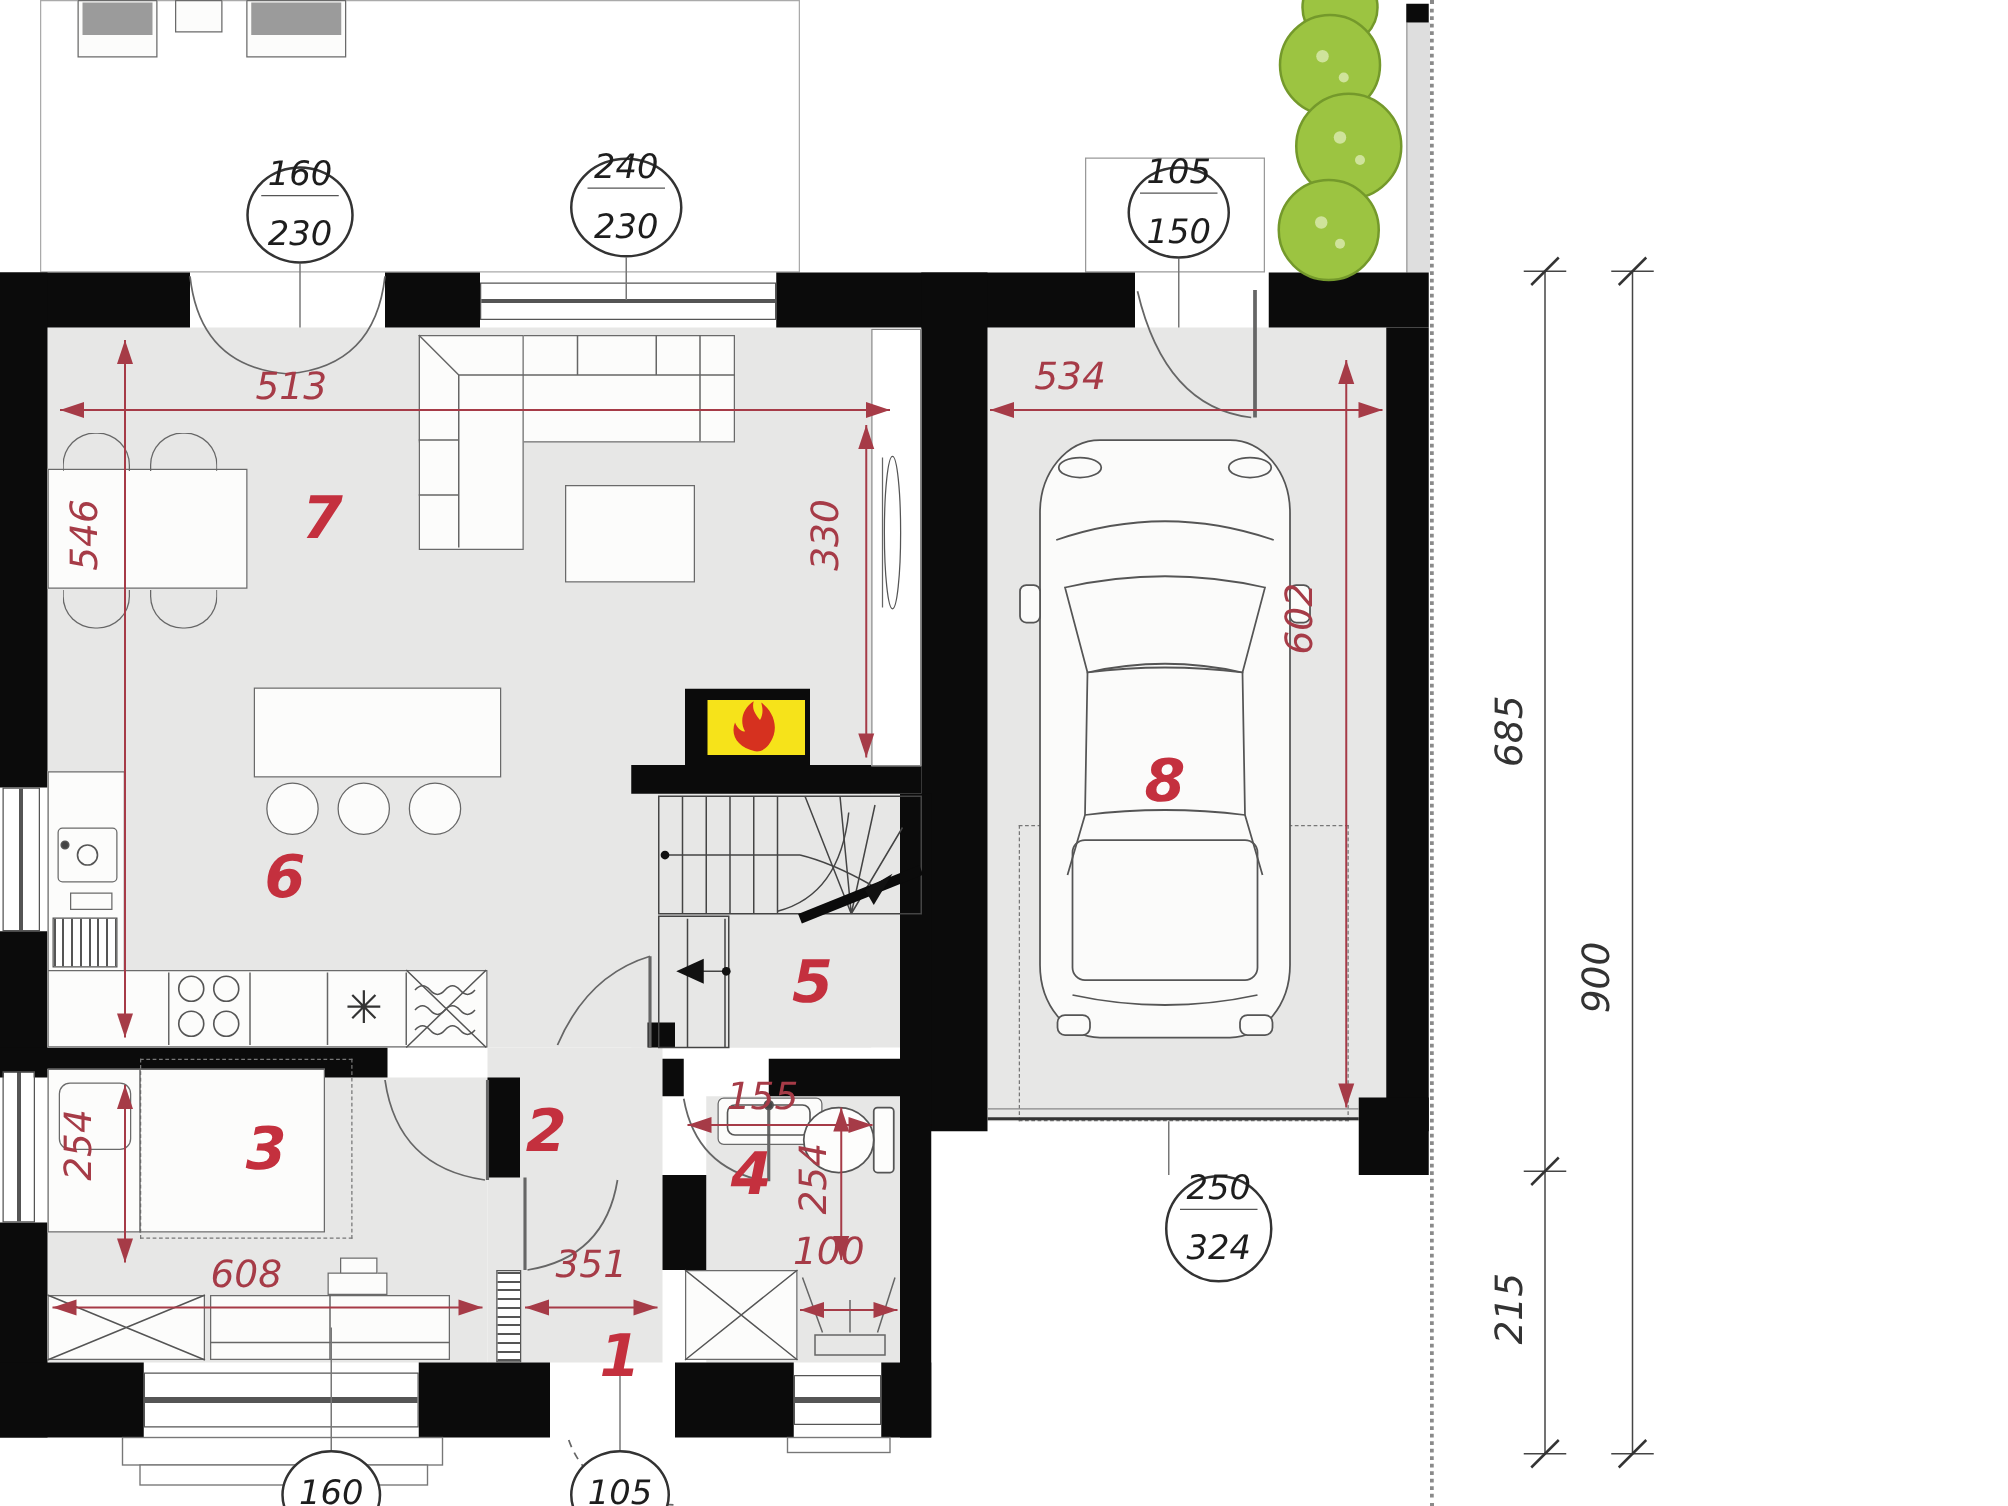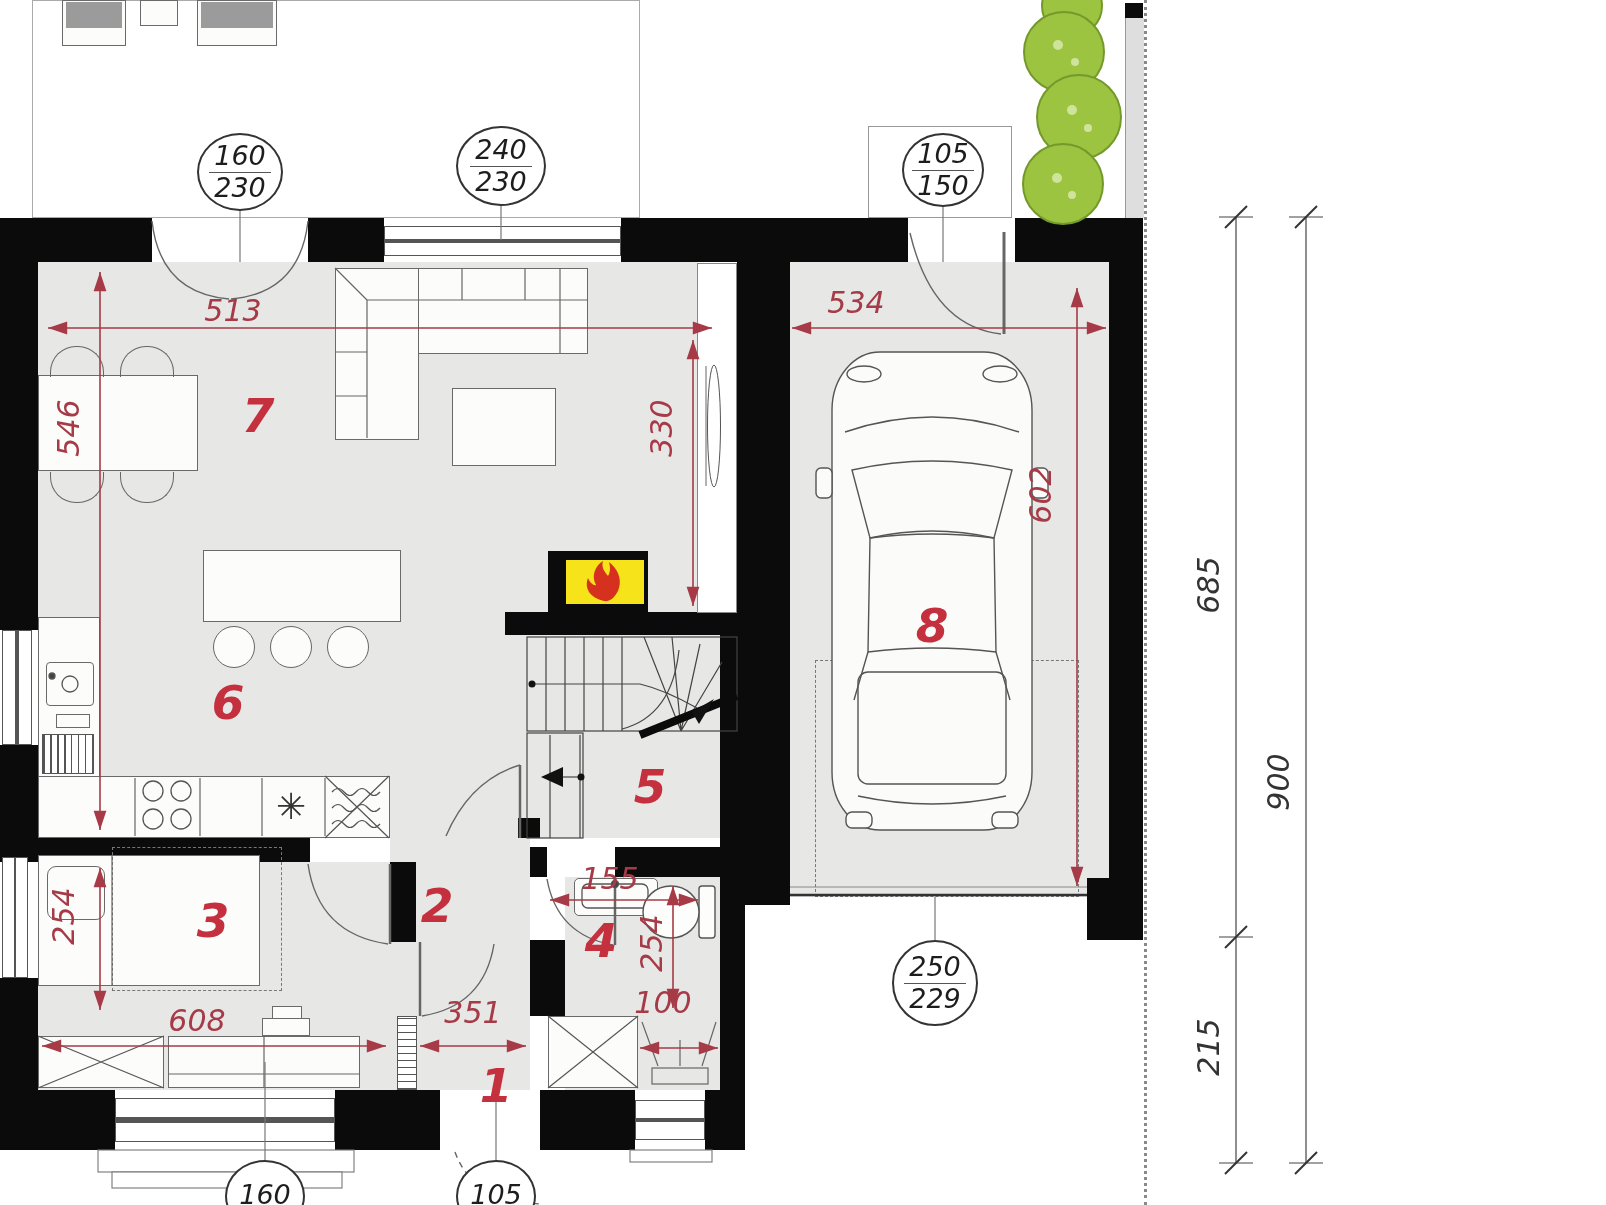--- a/index.html
+++ b/index.html
@@ -22,21 +22,21 @@
   .chair.dn{border:1.5px solid #666;border-top:none;border-radius:0 0 26px 26px}
   .stool{position:absolute;border:1.4px solid #666;border-radius:50%;background:#fcfcfb;z-index:4}
   .stripes-v{position:absolute;border:1px solid #555;z-index:4;
      background:repeating-linear-gradient(90deg,#555 0 1.5px,#fff 1.5px 7px)}
   .stripes-h{position:absolute;border:1px solid #555;z-index:4;
      background:repeating-linear-gradient(0deg,#555 0 1.5px,#fff 1.5px 7px)}
   .dashed{position:absolute;border:1.6px dashed #777;background:transparent;z-index:4}
   .tag{position:absolute;box-sizing:border-box;border:2px solid #333;border-radius:50%;
        background:#fff;display:flex;flex-direction:column;align-items:center;justify-content:center;
        font-style:italic;font-size:27px;color:#1d1d1d;line-height:1.12;z-index:6}
-  .tag .b{border-top:1.5px solid #555;padding:0 5px}
+  .tag .b{border-top:1.5px solid #555;padding:16px 5px}
   .tag .t{padding:0 5px}
   .tag.half .t{border-bottom:1.5px solid #555}
   .dim{position:absolute;transform:translate(-50%,-50%);font-style:italic;font-size:30px;
        color:var(--dim-red);white-space:nowrap;z-index:6}
   .dim.v{transform:translate(-50%,-50%) rotate(-90deg)}
   .xdim{position:absolute;transform:translate(-50%,-50%) rotate(-90deg);font-style:italic;
         font-size:30px;color:#333;white-space:nowrap;z-index:6}
   .room-num{position:absolute;transform:translate(-50%,-50%);font-style:italic;font-weight:600;
         font-size:47px;color:var(--room-red);z-index:6}
   svg.overlay{position:absolute;left:0;top:0;z-index:5;pointer-events:none}
@@ -328,23 +328,23 @@
     <span class="b">230</span>
   </div>
   <div class="tag" style="left:456px;top:126px;width:90px;height:80px">
     <span class="t">240</span>
     <span class="b">230</span>
   </div>
   <div class="tag" style="left:902px;top:133px;width:82px;height:74px">
     <span class="t">105</span>
     <span class="b">150</span>
   </div>
-  <div class="tag" style="left:892px;top:940px;width:86px;height:86px">
+  <div class="tag" style="left:932px;top:940px;width:86px;height:86px">
     <span class="t">250</span>
-    <span class="b">229</span>
+    <span class="b">324</span>
   </div>
   <div class="tag half" style="left:225px;top:1160px;width:80px;height:72px">
     <span class="t">160</span>
   </div>
   <div class="tag half" style="left:456px;top:1160px;width:80px;height:72px">
     <span class="t">105</span>
   </div>
 
 </div>
 

